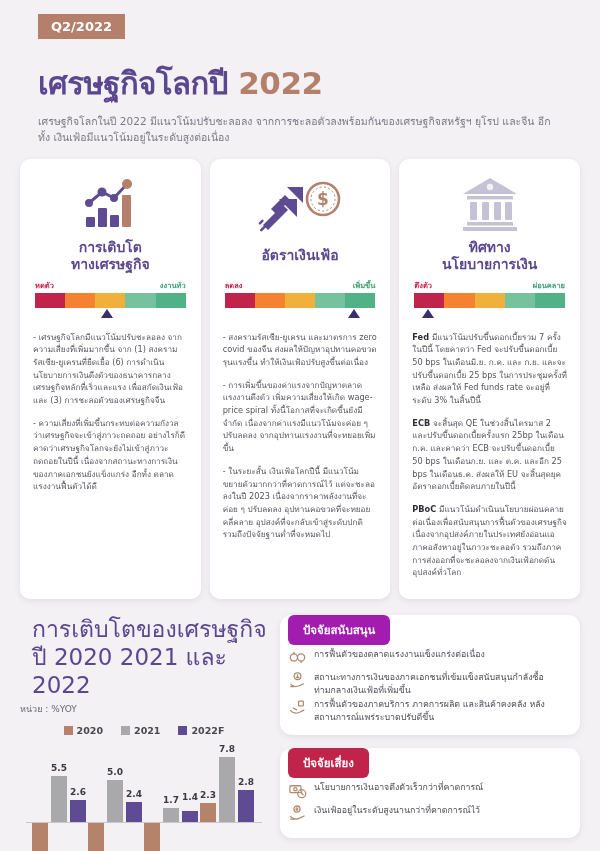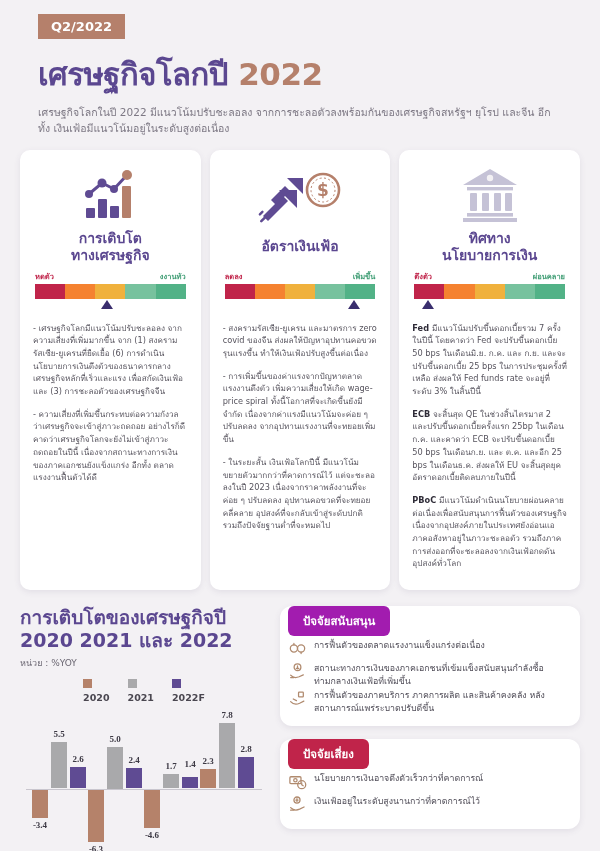--- a/index.html
+++ b/index.html
@@ -3,50 +3,50 @@
 <meta charset="utf-8">
 <style>
   * { box-sizing: border-box; margin: 0; padding: 0; }
   html,body { width:600px; }
   body { font-family:"DejaVu Sans","Liberation Sans",sans-serif; background:#e9e7ec; }
   .page { width:600px; height:851px; background:#f3f1f4; display:flex; flex-direction:column; overflow:hidden; }
 
   
   .header { padding:14px 38px 0 38px; }
   .badge { display:inline-block; background:#b5806b; color:#fff; font-weight:bold; font-size:13px; padding:5px 13px; }
-  .title { font-size:31px; font-weight:bold; color:#5b4790; margin:10px 0 6px 0; letter-spacing:-0.5px; }
+  .title { font-size:31px; font-weight:bold; color:#5b4790; margin:19px 0 6px 0; letter-spacing:-0.5px; }
   .title .year { color:#b5806b; }
   .subtitle { font-size:10.5px; color:#7d7884; line-height:1.5; max-width:540px; }
 
   
   .cards-row { display:flex; gap:9px; padding:13px 20px 0 20px; }
   .card { flex:1 1 0; background:#fff; border-radius:10px; box-shadow:0 2px 6px rgba(80,70,110,.10); padding:12px 13px 10px 13px; }
   .card-icon { height:66px; display:flex; align-items:center; justify-content:center; }
   .card-title { height:38px; display:flex; flex-direction:column; justify-content:center; text-align:center; color:#5b4790; font-weight:bold; font-size:14px; line-height:1.18; }
   .gauge { margin:4px 2px 12px 2px; }
   .gauge-labels { display:flex; justify-content:space-between; font-size:7.5px; font-weight:bold; margin-bottom:2px; }
   .gauge-bar { display:flex; height:15px; }
   .gauge-ptr-row { position:relative; height:11px; }
   .gauge-ptr { position:absolute; top:1px; width:0; height:0; border-left:6px solid transparent; border-right:6px solid transparent; border-bottom:9px solid #3a2e6e; }
   .card p { font-size:8.2px; color:#56535d; line-height:1.55; margin-bottom:10px; }
   .card p b { color:#2f2c38;margin-top:20px; }
 
   
   .lower { display:flex; gap:12px; padding:16px 20px 0 20px; flex:1 1 auto; }
   .chart-col { width:322px; flex:0 0 aupx; }
-  .chart-title { font-size:19px; font-weight:bold; color:#5b4790; line-height:1.22; margin-bottom:3px; }
+  .chart-title { font-size:23px; font-weight:normal; color:#5b4790; line-height:1.22; margin-bottom:3px;margin-left:12px; }
   .unit { font-size:9px; color:#6c6873; }
   .legend { display:flex; gap:18px; justify-content:center; margin:9px 0 0 0; font-size:9.5px; font-weight:bold; color:#4a4750; }
-  .legend-item { display:flex; gap:4px;flex-direction:column; }
+  .legend-item { display:flex; align-items:center; gap:4px; }
   .legend-sw { width:9px; height:9px; display:inline-block; }
   .plot { position:relative; height:152px; display:flex; justify-content:space-between; padding:0 12px; margin-top:4px; }
   .baseline { position:absolute; left:6px; right:6px; top:82px; height:1px; background:#c9c6ce; }
   .group { position:relative; width:56px; height:152px; }
   .bar { position:absolute; }
-  .bar-label { position:absolute; width:34px; text-align:center; font-size:9px; font-weight:bold; color:#3c3944;font-family:Liberation Serif, serif; }
+  .bar-label { position:absolute; width:34px; text-align:center; font-size:9px; font-weight:bold; color:#3c3944; }
   .cats, .flags { display:flex; justify-content:space-between; padding:0 12px; }
   .cat { width:56px; text-align:center; font-size:10px; font-weight:bold; color:#3f3c46; margin-top:2px; }
 
   
   .factors-col { flex:1 1 auto; display:flex; flex-direction:column; gap:13px; }
   .panel { background:#fff; border-radius:12px; box-shadow:0 2px 6px rgba(80,70,110,.10); padding:0 12px 11px 8px; }
   .panel-header { display:inline-block; color:#fff; font-weight:bold; font-size:11.5px; padding:6px 15px; border-radius:6px; margin:0 0 3px 0; }
   .item { display:flex; align-items:flex-start; gap:7px; margin-top:0; }
   .item-icon { flex:0 0 auto; margin-top:0; }
   .item-text { font-size:8.8px; color:#4f4c57; line-height:1.5; }

